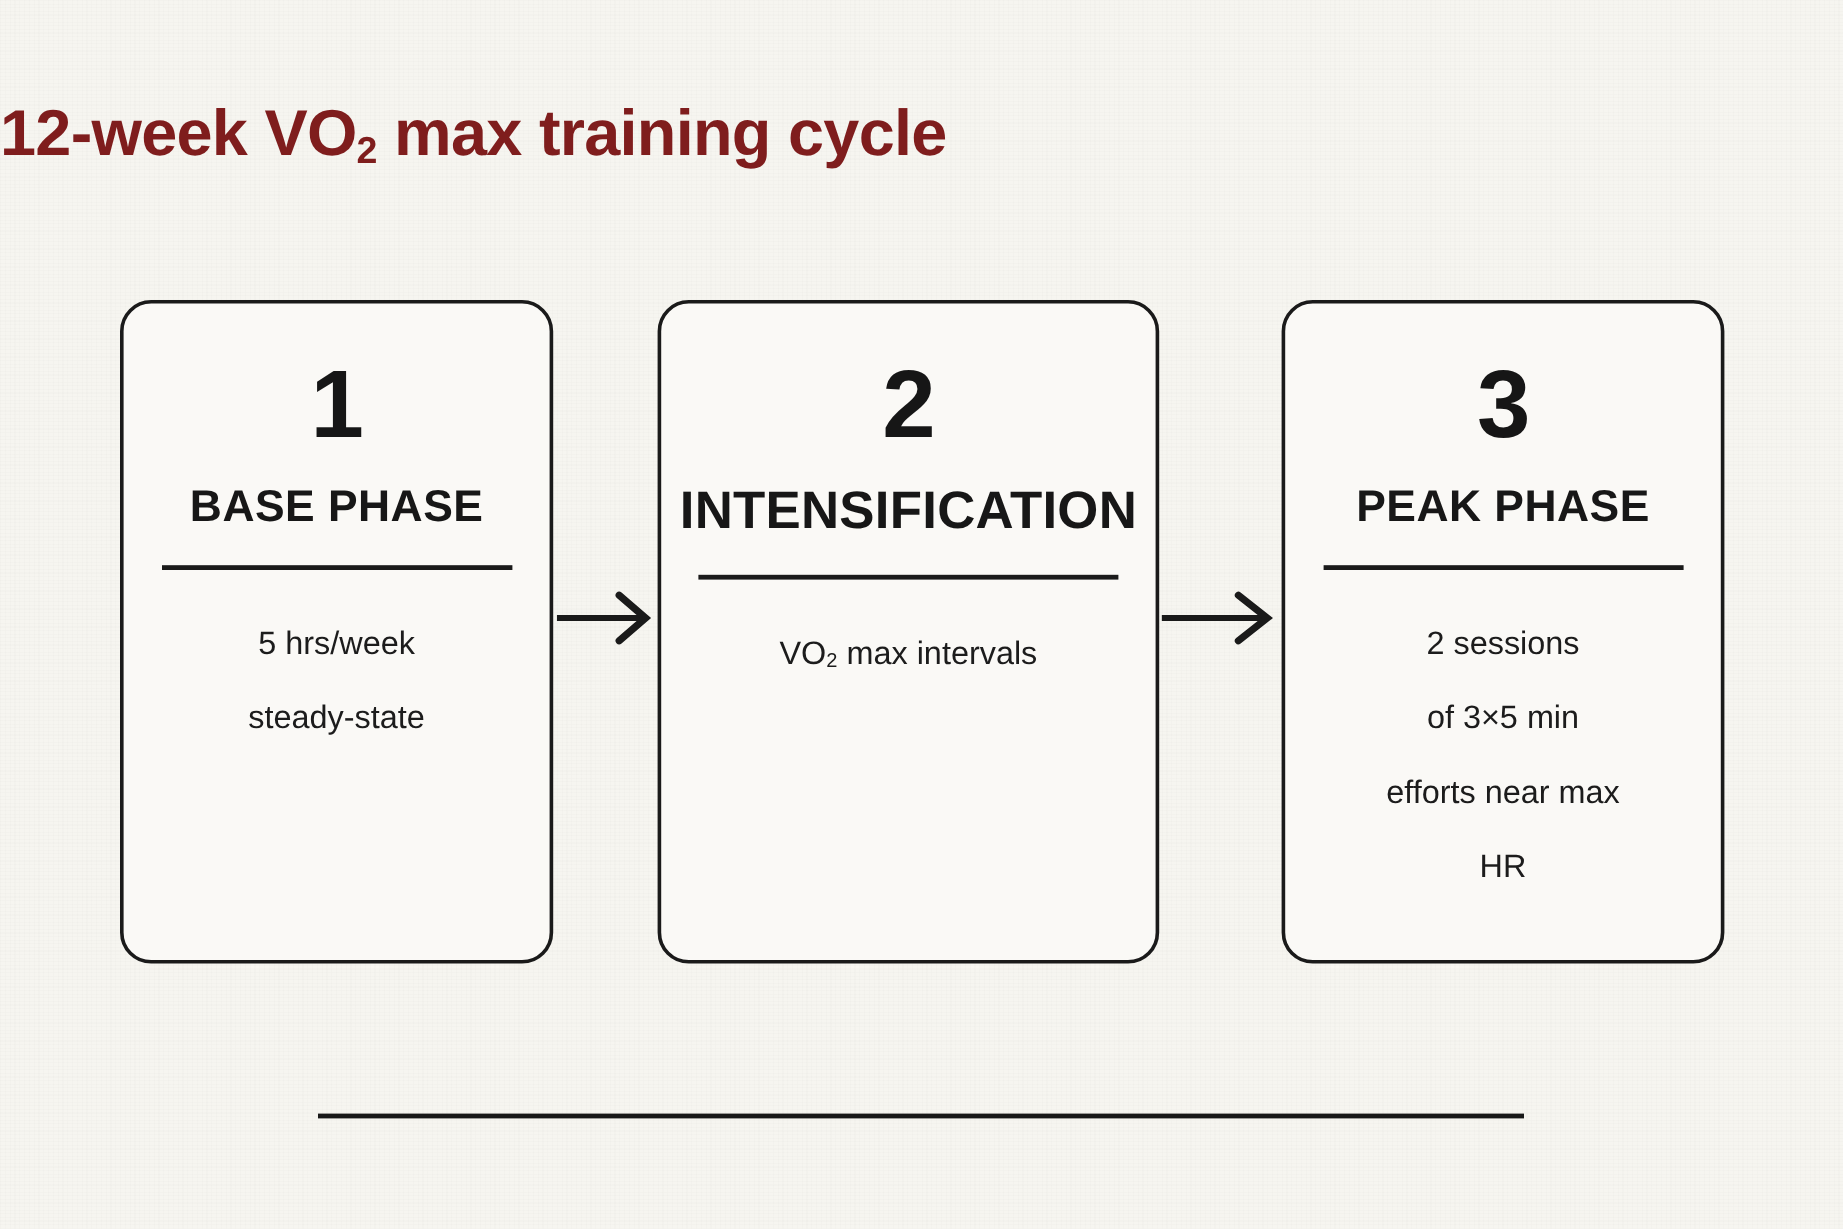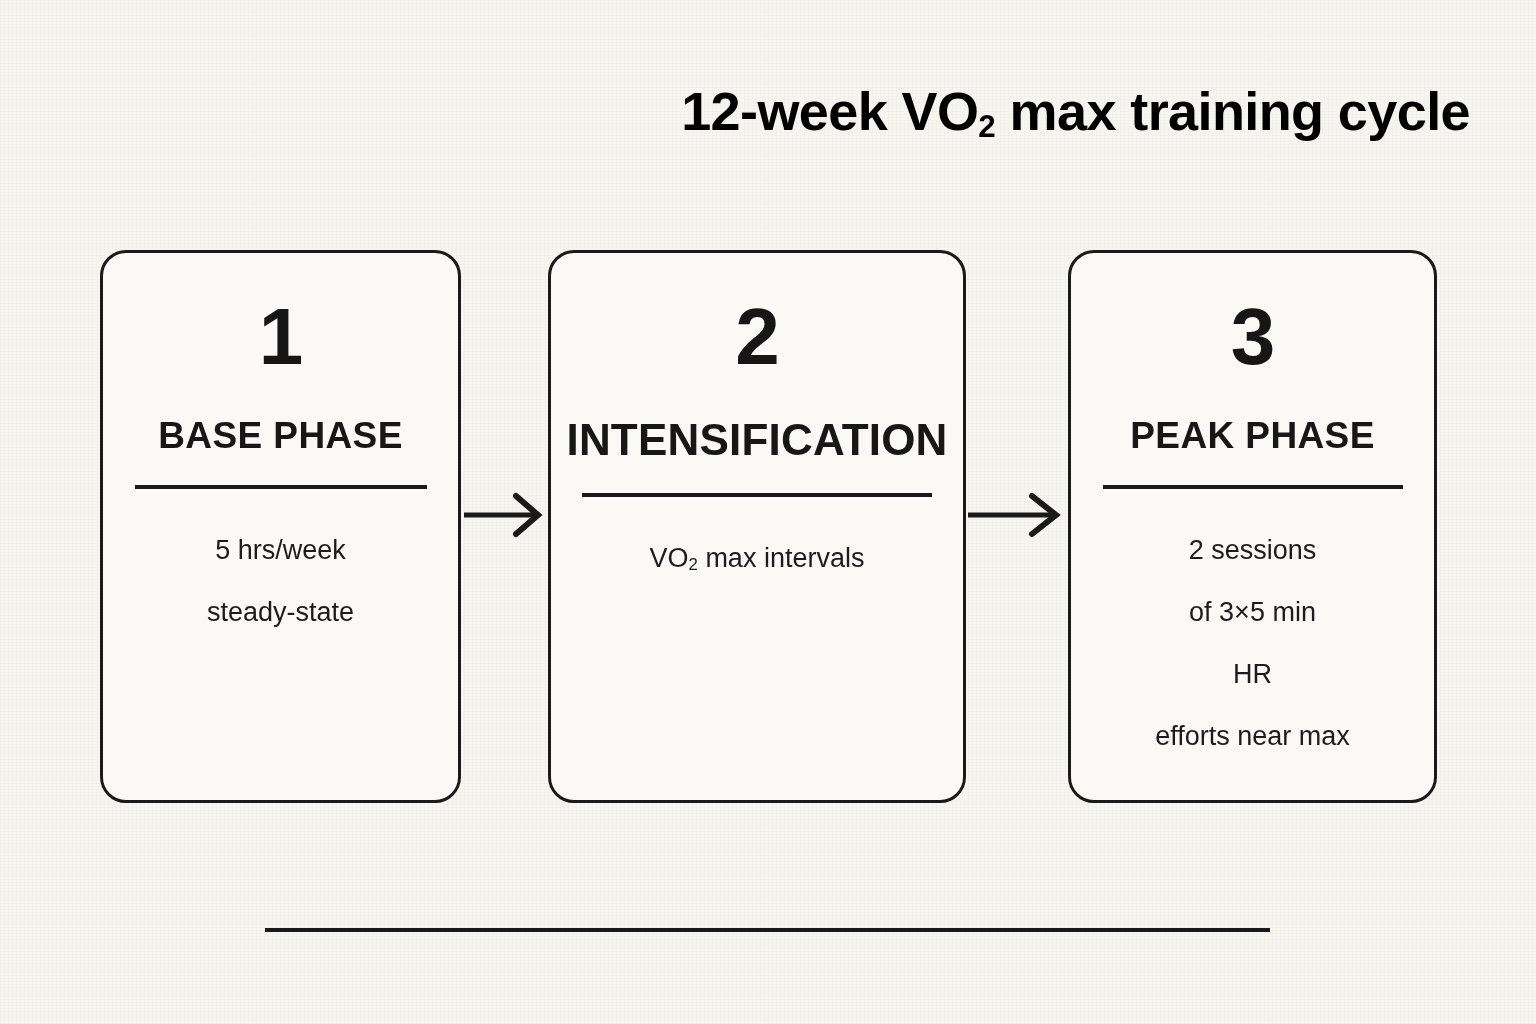--- a/index.html
+++ b/index.html
@@ -34,25 +34,25 @@
     inset: 0;
     z-index: 1;
   }
 
   
   .diagram-title {
     position: absolute;
     left: 0;
     top: 82px;
     width: 1470px;
-    text-align: right;
+    text-align: left;
     font-size: 54px;
     font-weight: bold;
     letter-spacing: -0.6px;
-    color: #000000;
+    color: #7f1d1d;
     line-height: 1.1;
   }
   .diagram-title sub {
     font-size: 0.58em;
     vertical-align: baseline;
     position: relative;
     top: 0.22em;
     font-weight: bold;
   }
 
@@ -80,21 +80,21 @@
     line-height: 1;
     margin-top: 22px;
     color: #161616;
     letter-spacing: -1px;
   }
 
   .phase-name {
     font-size: 37px;
     font-weight: bold;
     letter-spacing: 0.4px;
-    margin-top: 38px;
+    margin-top: 24px;
     color: #171717;
     white-space: nowrap;
     text-align: center;
   }
   #card-2 .phase-name { font-size: 44px; letter-spacing: 0.2px; }
 
   .card-divider {
     margin-top: 28px;
     height: 0;
     border-top: 4px solid #1a1a1a;
@@ -183,20 +183,20 @@
     </svg>
   </div>
 
   <div class="phase-card" id="card-3">
     <div class="phase-number">3</div>
     <div class="phase-name">PEAK PHASE</div>
     <div class="card-divider"></div>
     <div class="phase-detail">
       <div>2 sessions</div>
       <div>of 3×5 min</div>
+      <div>efforts near max</div>
       <div>HR</div>
-      <div>efforts near max</div>
     </div>
   </div>
 
   <div class="bottom-rule"></div>
 
 </div>
 
 </body></html>

